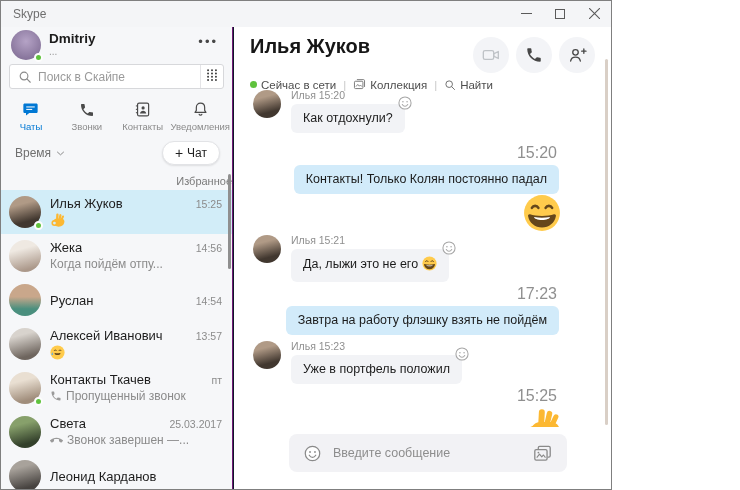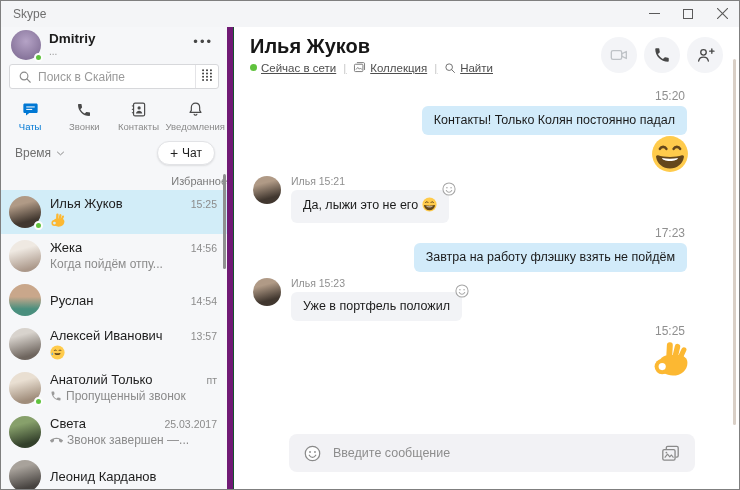--- a/index.html
+++ b/index.html
@@ -1,28 +1,28 @@
 <!DOCTYPE html>
 <html><head>
 <meta charset="utf-8">
 <style>
   html,body{margin:0;padding:0;background:#fff;width:740px;height:490px;overflow:hidden;
     font-family:"Liberation Sans","DejaVu Sans",sans-serif;}
   *{box-sizing:border-box;}
-  .window{position:relative;width:740px;height:490px;background:#14532d;border:1px solid #7f7f7f;overflow:hidden;}
+  .window{position:relative;width:612px;height:490px;background:#0f172a;border:1px solid #7f7f7f;overflow:hidden;}
 
   
   .titlebar{position:absolute;left:0;top:0;right:0;height:26px;background:#f4f5f7;}
   .app-title{position:absolute;left:12px;top:0;line-height:26px;font-size:12px;color:#6e6e6e;}
   .win-controls{position:absolute;right:0;top:0;height:26px;display:flex;}
   .wbtn{width:34px;height:26px;display:flex;align-items:center;justify-content:center;}
 
   
   .sidebar{position:absolute;left:0;top:26px;bottom:0;width:232px;background:#f6f7f9;
-    border-right:6px solid #701a75;overflow:hidden;}
+    border-right:1px solid #701a75;overflow:hidden;}
   .profile-row{position:relative;height:34px;padding:3px 12px 0 10px;display:flex;align-items:flex-start;}
   .p-av{width:30px;height:30px;border-radius:50%;position:relative;flex:none;}
   .p-col{margin-left:8px;padding-top:1px;}
   .p-name{font-size:13.5px;font-weight:700;color:#1c1c1c;line-height:15px;}
   .p-status{font-size:10px;color:#9a9a9a;line-height:12px;}
   .p-menu{position:absolute;right:14px;top:8px;color:#474747;font-size:13px;letter-spacing:2px;line-height:13px;cursor:default;}
 
   .search-row{margin:3px 8px 6px 8px;height:25px;background:#fff;border:1px solid #d7d8db;
     border-radius:3px;display:flex;align-items:center;overflow:hidden;}
   .search-mag{margin-left:8px;display:flex;}
@@ -68,39 +68,39 @@
   .av2  {background:linear-gradient(180deg,#c9a78b 40%,#4a8f7e 78%);}
   .av3  {background:linear-gradient(165deg,#d8d3cd 25%,#6e655e 82%);}
   .av4  {background:linear-gradient(165deg,#e9dfd2 30%,#a08d7b 82%);}
   .av5  {background:linear-gradient(165deg,#87a06b 28%,#33402b 80%);}
   .av6  {background:linear-gradient(165deg,#a8a29b 25%,#474340 80%);}
 
   
   .chat{position:absolute;left:233px;top:26px;right:0;bottom:0;background:#fff;}
   .chat-header{position:relative;height:58px;padding-left:16px;}
   .chat-title{font-size:20px;font-weight:700;color:#161616;padding-top:7px;line-height:24px;}
-  .chat-meta{display:flex;align-items:center;font-size:11.5px;color:#4e4e4e;margin-top:3px;gap:7px;text-decoration:underline;}
+  .chat-meta{display:flex;align-items:center;font-size:11.5px;color:#4e4e4e;margin-top:20px;gap:7px;}
   .meta-item{display:flex;align-items:center;gap:4px;}
   .presence-dot{width:7px;height:7px;border-radius:50%;background:#5fc23d;}
   .meta-sep{color:#c9c9c9;}
   .header-actions{position:absolute;right:16px;top:10px;display:flex;gap:7px;}
   .hbtn{width:36px;height:36px;border-radius:50%;background:#f3f4f7;display:flex;align-items:center;justify-content:center;}
 
   .chat-body{position:absolute;top:58px;left:0;right:0;bottom:62px;padding:4px 52px 0 19px;
     overflow:hidden;display:flex;flex-direction:column;align-items:stretch;}
   .msg-in{display:flex;align-items:flex-start;}
   .msg-av{width:28px;height:28px;border-radius:50%;flex:none;margin-top:1px;display:block;}
   .msg-col{display:flex;flex-direction:column;align-items:flex-start;margin-left:10px;}
   .msg-meta{font-size:10.5px;color:#8f8f8f;margin-bottom:3px;}
   .bubble{position:relative;background:#f2f3f6;border-radius:6px;padding:7px 12px;font-size:12.5px;
     color:#1b1b1b;max-width:370px;line-height:15px;}
   .bubble-out{background:#d2ebfa;}
   .react{position:absolute;right:-8px;top:-9px;display:flex;}
   .msg-out{display:flex;flex-direction:column;align-items:flex-end;}
-  .out-time{font-size:12px;color:#8f8f8f;margin-bottom:3px;padding-right:2px;}
+  .out-time{font-size:16px;color:#8f8f8f;margin-bottom:3px;padding-right:2px;}
   .big-emoji{display:flex;margin-right:-2px;}
   .inline-emo{display:inline-block;vertical-align:-3px;margin-left:4px;}
   .chat-scroll{position:absolute;right:3px;top:32px;width:3px;height:366px;background:#d9cfc6;border-radius:2px;}
 
   .composer{position:absolute;left:55px;right:44px;bottom:17px;height:38px;background:#f2f2f5;
     border-radius:8px;display:flex;align-items:center;padding:0 14px;}
   .composer-input{flex:1;min-width:0;border:0;outline:0;background:transparent;font-size:12.5px;
     color:#333;margin-left:9px;font-family:inherit;}
   .composer-input::placeholder{color:#8d8d8d;}
   .comp-icon{display:flex;flex:none;}
@@ -294,21 +294,21 @@
               </span>
             </span>
           </span>
         </div>
         <div class="contact">
           <span class="c-av av4">
             <span class="online-dot"></span>
           </span>
           <span class="c-body">
             <span class="c-line1">
-              <span class="c-name">Анатолий Только</span>
+              <span class="c-name">Контакты Ткачев</span>
               <span class="c-time">пт</span>
             </span>
             <span class="c-line2">
               <span class="p-icon">
                 <svg width="12" height="12" viewBox="0 0 24 24">
                   <path d="M6.62 10.79c1.44 2.83 3.76 5.14 6.59 6.59l2.2-2.21c.27-.27.67-.36 1.02-.24 1.12.37 2.33.57 3.57.57.55 0 1 .45 1 1V20c0 .55-.45 1-1 1-9.39 0-17-7.61-17-17 0-.55.45-1 1-1h3.5c.55 0 1 .45 1 1 0 1.25.2 2.45.57 3.57.11.35.03.74-.25 1.02l-2.2 2.2z" fill="#9a9a9a"></path>
                 </svg>
               </span>
               <span class="p-text">Пропущенный звонок</span>
             </span>
@@ -397,20 +397,34 @@
                 <circle cx="10.2" cy="8.8" r="3.3" fill="none" stroke="#474747" stroke-width="1.6"></circle>
                 <path d="M4.4 19.2c.5-3 2.9-4.7 5.8-4.7s5.3 1.7 5.8 4.7" fill="none" stroke="#474747" stroke-width="1.6" stroke-linecap="round"></path>
                 <path d="M17.6 7.4h5.2M20.2 4.8V10" stroke="#474747" stroke-width="1.6" stroke-linecap="round"></path>
               </svg>
             </span>
           </span>
       </div>
     </div>
 
     <div class="chat-body" id="messages">
+        <div class="msg-in" style="margin-bottom: 11px;">
+          <span class="msg-av av0"></span>
+          <span class="msg-col">
+            <span class="msg-meta">Илья 15:20</span>
+            <span class="bubble">Как отдохнули?<span class="react">
+                <svg width="16" height="16" viewBox="0 0 20 20">
+                  <circle cx="10" cy="10" r="7.6" fill="#fff" stroke="#a5a5a5" stroke-width="1.3"></circle>
+                  <circle cx="7.4" cy="8.4" r=".95" fill="#a5a5a5"></circle>
+                  <circle cx="12.6" cy="8.4" r=".95" fill="#a5a5a5"></circle>
+                  <path d="M6.6 11.8c.9 1.5 2.1 2.3 3.4 2.3s2.5-.8 3.4-2.3" fill="none" stroke="#a5a5a5" stroke-width="1.3" stroke-linecap="round"></path>
+                </svg>
+              </span></span>
+          </span>
+        </div>
         <div class="msg-out" style="margin-bottom: 0px;">
           <span class="out-time">15:20</span>
           <span class="bubble bubble-out">Контакты! Только Колян постоянно падал</span>
         </div>
         <div class="msg-out" style="margin-bottom: 2px;">
           <span class="big-emoji">
             <svg width="38" height="38" viewBox="0 0 36 36">
               <circle cx="18" cy="18" r="17" fill="#ffcb4c"></circle>
               <path d="M8.4 13.2c1.4-2.6 4.8-2.6 6.2 0" stroke="#65471b" stroke-width="2.4" fill="none" stroke-linecap="round"></path>
               <path d="M21.4 13.2c1.4-2.6 4.8-2.6 6.2 0" stroke="#65471b" stroke-width="2.4" fill="none" stroke-linecap="round"></path>

